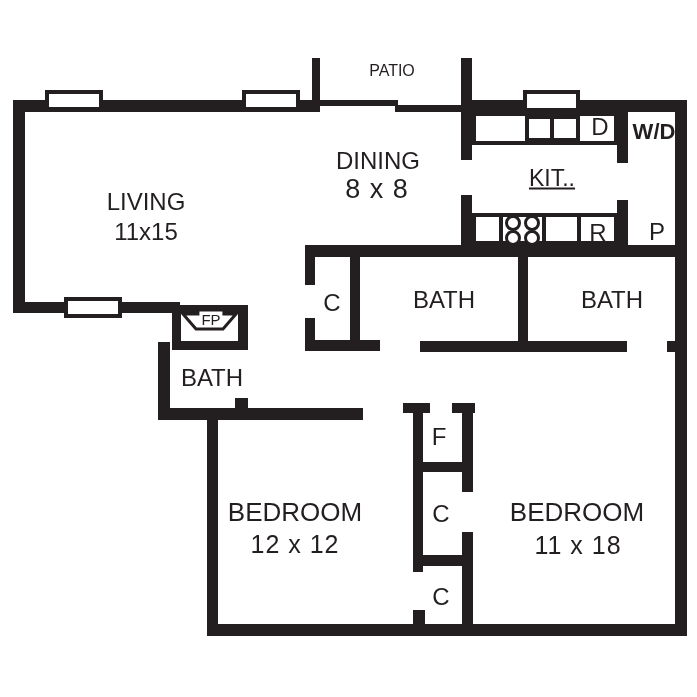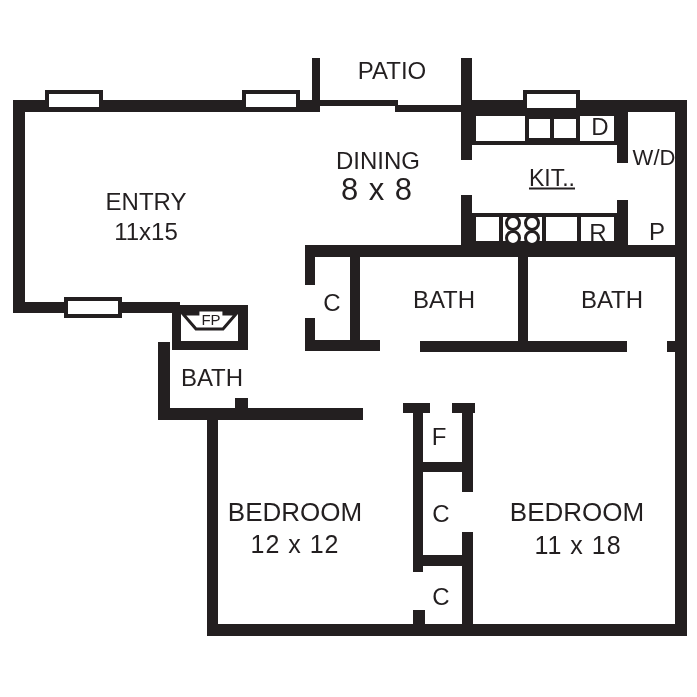--- a/index.html
+++ b/index.html
@@ -6,28 +6,28 @@
   .plan{position:relative;width:697px;height:697px;background:#fff;overflow:hidden;
         font-family:"Liberation Sans",sans-serif;}
   .abs{position:absolute;box-sizing:border-box;}
   .wall{background:var(--wall,#231f20);}
   .white{background:#fff;}
   .win{background:#fff;border:4px solid var(--wall,#231f20);}
   .burner{background:#fff;border:3px solid var(--wall,#231f20);border-radius:50%;}
   .lbl{position:absolute;transform:translate(-50%,-50%);color:var(--wall,#231f20);
        white-space:nowrap;z-index:3;letter-spacing:0;line-height:1;}
   #fp-svg{position:absolute;z-index:2;}
-  #lbl-patio{left:392px;top:71px;font-size:24px;}
+  #lbl-patio{left:392px;top:71px;font-size:16px;}
   #lbl-living{left:146px;top:202px;font-size:24px;}
   #lbl-living-dims{left:146px;top:232px;font-size:24px;}
   #lbl-dining{left:378px;top:161px;font-size:24px;}
-  #lbl-dining-dims{left:377px;top:189px;font-size:31px;letter-spacing:1px;text-align:right;}
+  #lbl-dining-dims{left:377px;top:189px;font-size:27px;letter-spacing:1px;text-align:right;}
   #lbl-kitchen{left:552px;top:178px;font-size:23px;text-decoration:underline;}
   #lbl-dishwasher{left:600px;top:127px;font-size:24px;}
-  #lbl-washer-dryer{left:654px;top:158px;font-size:22px;}
+  #lbl-washer-dryer{left:654px;top:132px;font-size:22px;font-weight:bold;}
   #lbl-range{left:598px;top:233px;font-size:24px;}
   #lbl-pantry{left:657px;top:232px;font-size:24px;}
   #lbl-closet-hall{left:332px;top:303px;font-size:24px;}
   #lbl-bath-left{left:444px;top:300px;font-size:24px;}
   #lbl-bath-right{left:612px;top:300px;font-size:24px;}
   #lbl-entry{left:212px;top:378px;font-size:24px;}
   #lbl-fireplace{left:211px;top:319px;font-size:15px;background:#fff;padding:0 2px;z-index:4;}
   #lbl-furnace{left:439px;top:437px;font-size:24px;}
   #lbl-closet-middle{left:441px;top:514px;font-size:24px;}
   #lbl-closet-lower{left:441px;top:597px;font-size:24px;}
@@ -38,21 +38,21 @@
 </style>
 </head>
 <body>
 
 <div class="plan" id="plan">
   <svg id="fp-svg" style="left:178px;top:308px" width="66" height="28" viewBox="178 308 66 28">
     <polygon points="183,314 236,314 223,329 196,329" fill="#ffffff" stroke="#231f20" stroke-width="3"></polygon>
   </svg>
 
   <div class="lbl" id="lbl-patio">PATIO</div>
-  <div class="lbl" id="lbl-living">ENTRY</div>
+  <div class="lbl" id="lbl-living">LIVING</div>
   <div class="lbl" id="lbl-living-dims">11x15</div>
   <div class="lbl" id="lbl-dining">DINING</div>
   <div class="lbl" id="lbl-dining-dims">8 x 8</div>
   <div class="lbl" id="lbl-kitchen">KIT..</div>
   <div class="lbl" id="lbl-dishwasher">D</div>
   <div class="lbl" id="lbl-washer-dryer">W/D</div>
   <div class="lbl" id="lbl-range">R</div>
   <div class="lbl" id="lbl-pantry">P</div>
   <div class="lbl" id="lbl-closet-hall">C</div>
   <div class="lbl" id="lbl-bath-left">BATH</div>

